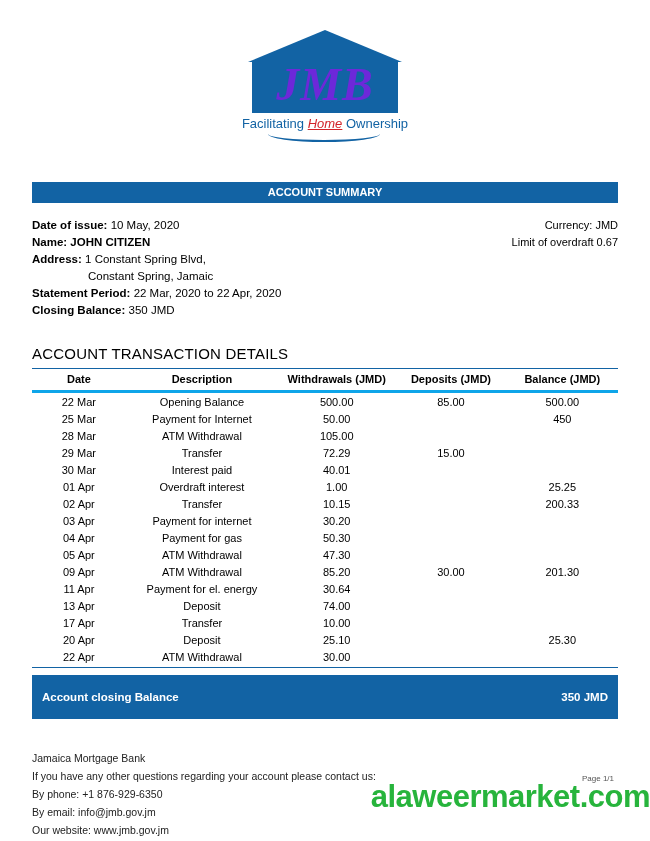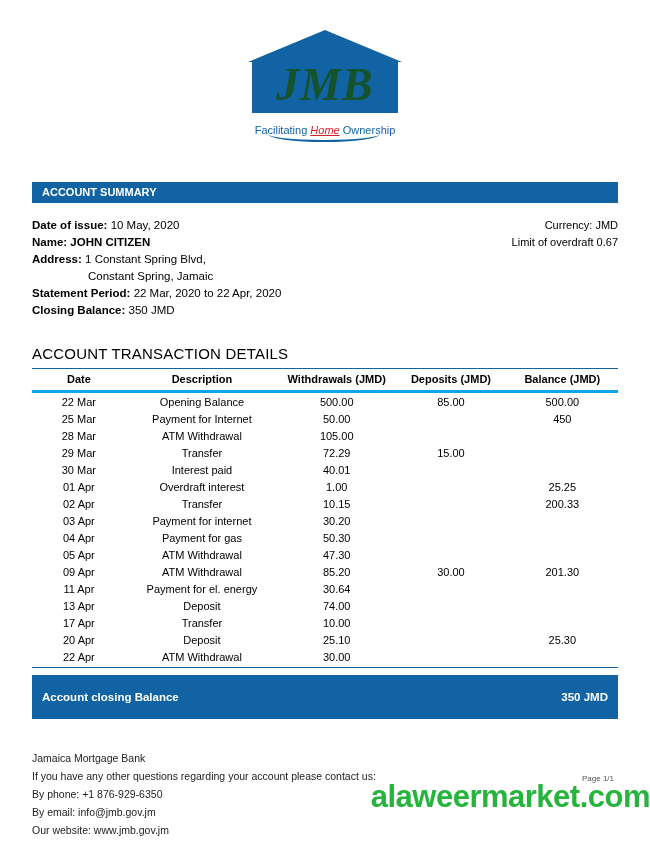--- a/index.html
+++ b/index.html
@@ -56,29 +56,29 @@
     position: absolute;
     top: 28px;
     left: 0;
     width: 190px;
     text-align: center;
     font-family: "Liberation Serif", serif;
     font-weight: bold;
     font-style: italic;
     font-size: 46px;
     letter-spacing: 1px;
-    color: #14532d;
+    color: #6d28d9;
   }
   .logo-tagline {
     position: absolute;
-    top: 94px;
+    top: 86px;
     left: 0;
     width: 190px;
     text-align: center;
-    font-size: 11px;
+    font-size: 13px;
     color: #1263a4;
     white-space: nowrap;
   }
   .logo-tagline .home {
     font-style: italic;
     color: #d2232a;
     text-decoration: underline;
   }
   .logo-swoosh {
     position: absolute;
@@ -97,21 +97,21 @@
     font-weight: bold;
     font-size: 11px;
     height: 21px;
     line-height: 21px;
     padding: 0 10px;
     box-sizing: border-box;
     display: flex;
     align-items: center;
   }
   .blue-bar.right {
-    justify-content: flex-start;
+    justify-content: center;
   }
   .bar-summary {
     margin-top: 42px;
   }
   .closing-bar {
     margin-top: 7px;
     height: 44px;
     line-height: 26px;
     justify-content: space-between;
     font-size: 11.5px;

